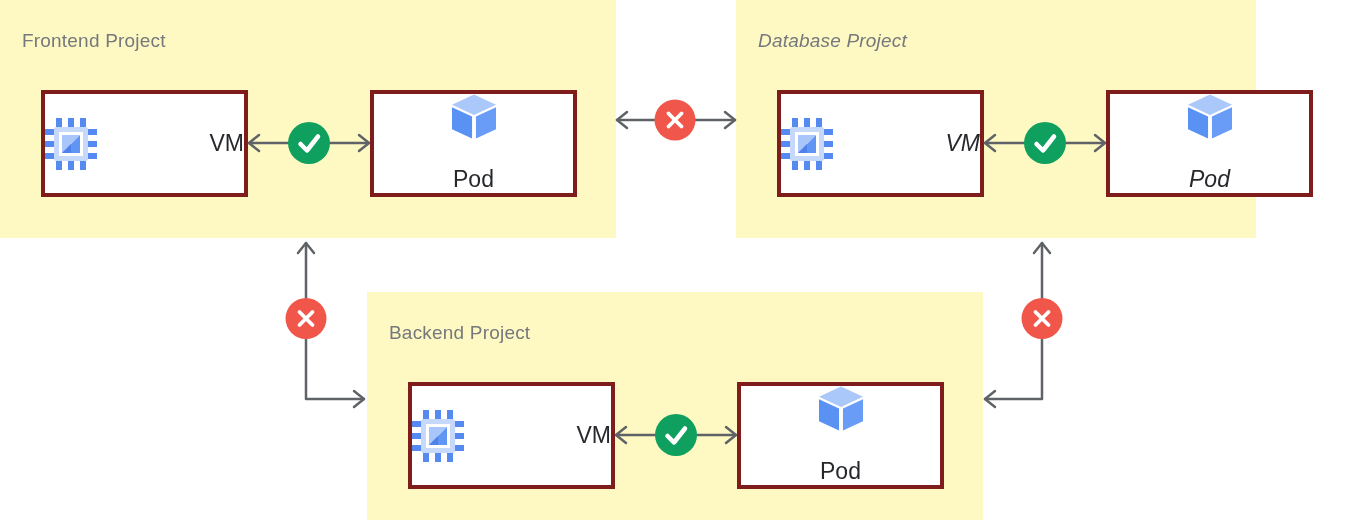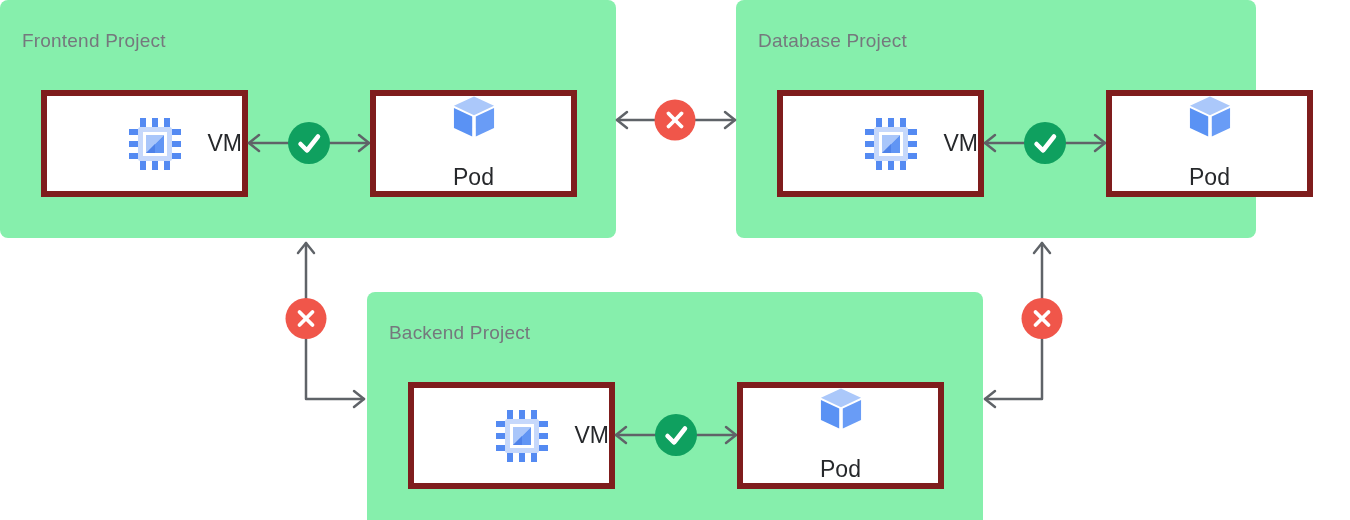--- a/index.html
+++ b/index.html
@@ -1,32 +1,32 @@
 <!DOCTYPE html>
 <html><head>
 <meta charset="utf-8">
 <style>
   html,body{margin:0;padding:0;}
   body{
     width:1350px;height:520px;position:relative;overflow:hidden;
     background:#ffffff;
     font-family:"Liberation Sans",sans-serif;
   }
-  .panel{position:absolute;background:#86efac;border-radius:8px;}
+  .panel{position:absolute;background:#fef9c3;}
   #panel-frontend{left:0;top:0;width:616px;height:238px;}
-  #panel-database{left:736px;top:0;width:520px;height:238px;}
+  #panel-database{left:736px;top:0;width:520px;height:238px;font-style:italic;}
   #panel-backend{left:367px;top:280px;width:616px;height:240px;margin-top:12px;}
   .project-label{
     position:absolute;left:22px;top:30px;
     font-size:19px;color:#75787d;letter-spacing:.2px;
   }
   .node-box{
     position:absolute;top:90px;width:207px;height:107px;
-    background:#ffffff;border:6px solid #7f1d1d;box-sizing:border-box;
-    display:flex;align-items:center;justify-content:flex-end;gap:27px;
+    background:#ffffff;border:4px solid #7f1d1d;box-sizing:border-box;
+    display:flex;align-items:center;justify-content:space-between;gap:27px;
   }
   .node-box.vm{left:41px;}
   .node-box.pod{left:370px;flex-direction:column;}
   .node-label{font-size:23px;color:#26282b;}
   .connector{position:absolute;}
   .inner-connector{left:246px;top:100px;}
   svg{display:block;}
 </style>
 </head>
 <body>

